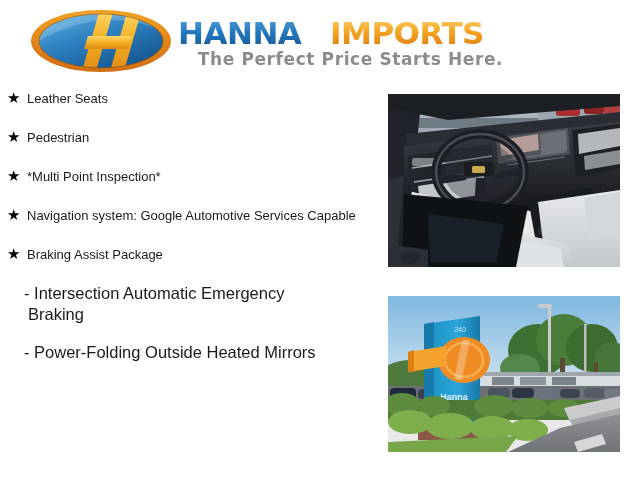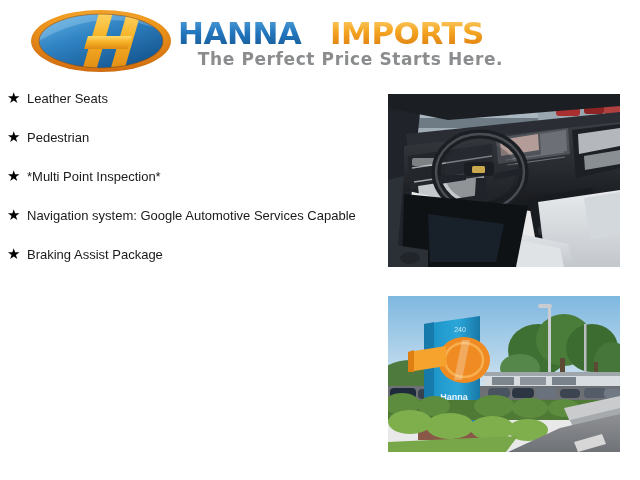--- a/index.html
+++ b/index.html
@@ -181,20 +181,22 @@
   <div class="feature-row">
     <span class="star">★</span>
     <span class="feature-text">Navigation system: Google Automotive Services Capable</span>
   </div>
 
   <div class="feature-row">
     <span class="star">★</span>
     <span class="feature-text">Braking Assist Package</span>
   </div>
 
+  <div class="subfeature first">- Intersection Automatic Emergency Braking</div>
+  <div class="subfeature">- Power-Folding Outside Heated Mirrors</div>
 
 </div>
 
 <div class="photo" id="photo-interior">
   <svg viewBox="0 0 232 173" preserveAspectRatio="none" xmlns="http://www.w3.org/2000/svg">
     <defs>
       <linearGradient id="glassSky" x1="0" y1="0" x2="0" y2="1">
         <stop offset="0%" stop-color="#b9c6cf"></stop>
         <stop offset="100%" stop-color="#8e9aa4"></stop>
       </linearGradient>

